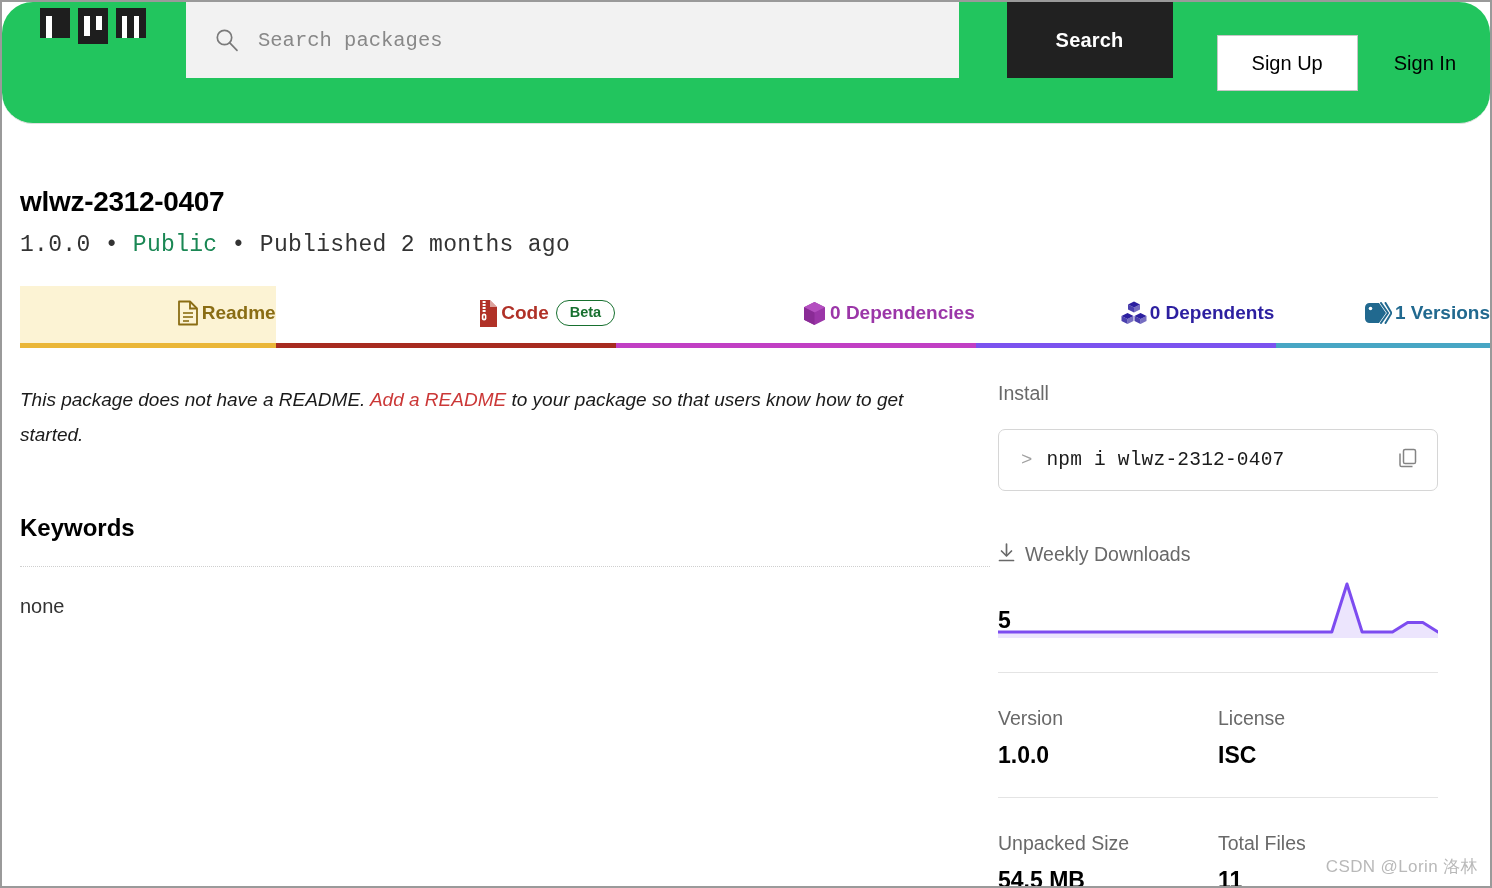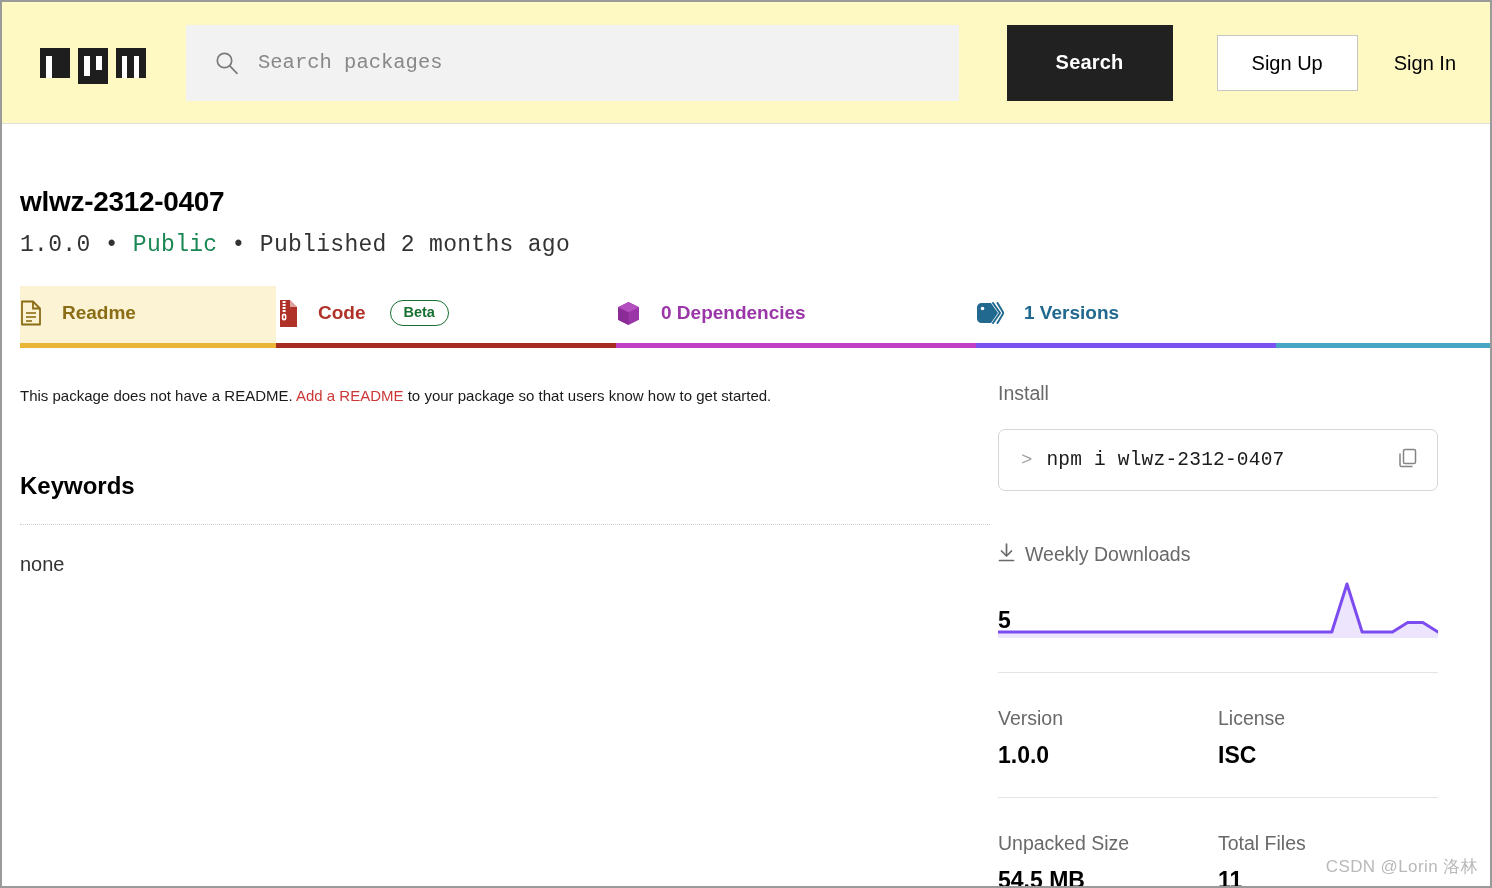--- a/index.html
+++ b/index.html
@@ -18,24 +18,24 @@
     height: 888px;
     background: #ffffff;
     border: 2px solid #9a9a9a;
     overflow: hidden;
   }
 
   
   .header {
     position: relative;
     height: 122px;
-    background: #fef9c3;
+    background: #22c55e;
     border-bottom: 1px solid #e0e0e0;
     display: flex;
-    align-items: center;
+    border-radius: 31px;
   }
 
   .npm-logo {
     width: 106px;
     height: 42px;
     margin-left: 38px;
     margin-right: 40px;
     display: flex;
     align-items: center;
     justify-content: center;
@@ -149,22 +149,22 @@
     height: 62px;
     display: flex;
     align-items: stretch;
     padding-left: 18px;
   }
 
   .tab {
     position: relative;
     display: flex;
     align-items: center;
-    justify-content: flex-start;
-    gap: 20px;
+    justify-content: flex-end;
+    gap: 3px;
     font-size: 19px;
     font-weight: bold;
     cursor: pointer;
     user-select: none;
     padding-bottom: 8px;
   }
 
   .tab .ticon { display: flex; align-items: center; }
 
   .tab-readme   { width: 256px; background: #fcf3d4; color: #8a6d14; }
@@ -197,24 +197,25 @@
   
   .body-area {
     display: flex;
     padding-left: 18px;
     padding-top: 34px;
   }
 
   .readme-col { width: 968px; flex: 0 0 auto; padding-right: 40px; }
 
   .readme-text {
-    font-size: 15px;
+    font-size: 19px;
     line-height: 1.85;
     color: #1a1a1a;
     max-width: 905px;
+    font-style: italic;
   }
   .readme-link { color: #cb3837; text-decoration: none; cursor: pointer; }
 
   .kw-heading {
     margin-top: 62px;
     font-size: 24px;
     font-weight: bold;
     color: #000000;
   }
 
@@ -418,20 +419,36 @@
       <span class="ticon">
         <svg width="25" height="25" viewBox="0 0 25 25" fill="#9b36a8">
           <path d="M12.5 1L23 6.2v12.6L12.5 24 2 18.8V6.2z"></path>
           <path d="M12.5 1L23 6.2l-10.5 5.2L2 6.2z" fill="#b44fc0"></path>
           <path d="M12.5 11.4V24L2 18.8V6.2z" fill="#8a2b96"></path>
         </svg>
       </span>
       <span>0 Dependencies</span>
     </div>
 
+    <div class="tab tab-dependents">
+      <span class="ticon">
+        <svg width="26" height="24" viewBox="0 0 26 24" fill="#2c1fa0">
+          <path d="M13 0.5l6 3-6 3-6-3z"></path>
+          <path d="M7 3.5v5l6 3v-5z" opacity="0.85"></path>
+          <path d="M19 3.5v5l-6 3v-5z" opacity="0.65"></path>
+          <path d="M6.5 12l6 3-6 3-6-3z"></path>
+          <path d="M0.5 15v5l6 3v-5z" opacity="0.85"></path>
+          <path d="M12.5 15v5l-6 3v-5z" opacity="0.65"></path>
+          <path d="M19.5 12l6 3-6 3-6-3z"></path>
+          <path d="M13.5 15v5l6 3v-5z" opacity="0.85"></path>
+          <path d="M25.5 15v5l-6 3v-5z" opacity="0.65"></path>
+        </svg>
+      </span>
+      <span>0 Dependents</span>
+    </div>
 
     <div class="tab tab-versions">
       <span class="ticon">
         <svg width="28" height="22" viewBox="0 0 28 22" fill="none">
           <path d="M1 5.5a4.5 4.5 0 014.5-4.5H15l7 10-7 10H5.5A4.5 4.5 0 011 16.5z" fill="#21698f"></path>
           <circle cx="6.5" cy="6.5" r="1.8" fill="#ffffff"></circle>
           <path d="M17 1l7 10-7 10" stroke="#21698f" stroke-width="2" stroke-linecap="round" stroke-linejoin="round"></path>
           <path d="M21.5 1l6 10-6 10" stroke="#21698f" stroke-width="2" stroke-linecap="round" stroke-linejoin="round"></path>
         </svg>
       </span>

